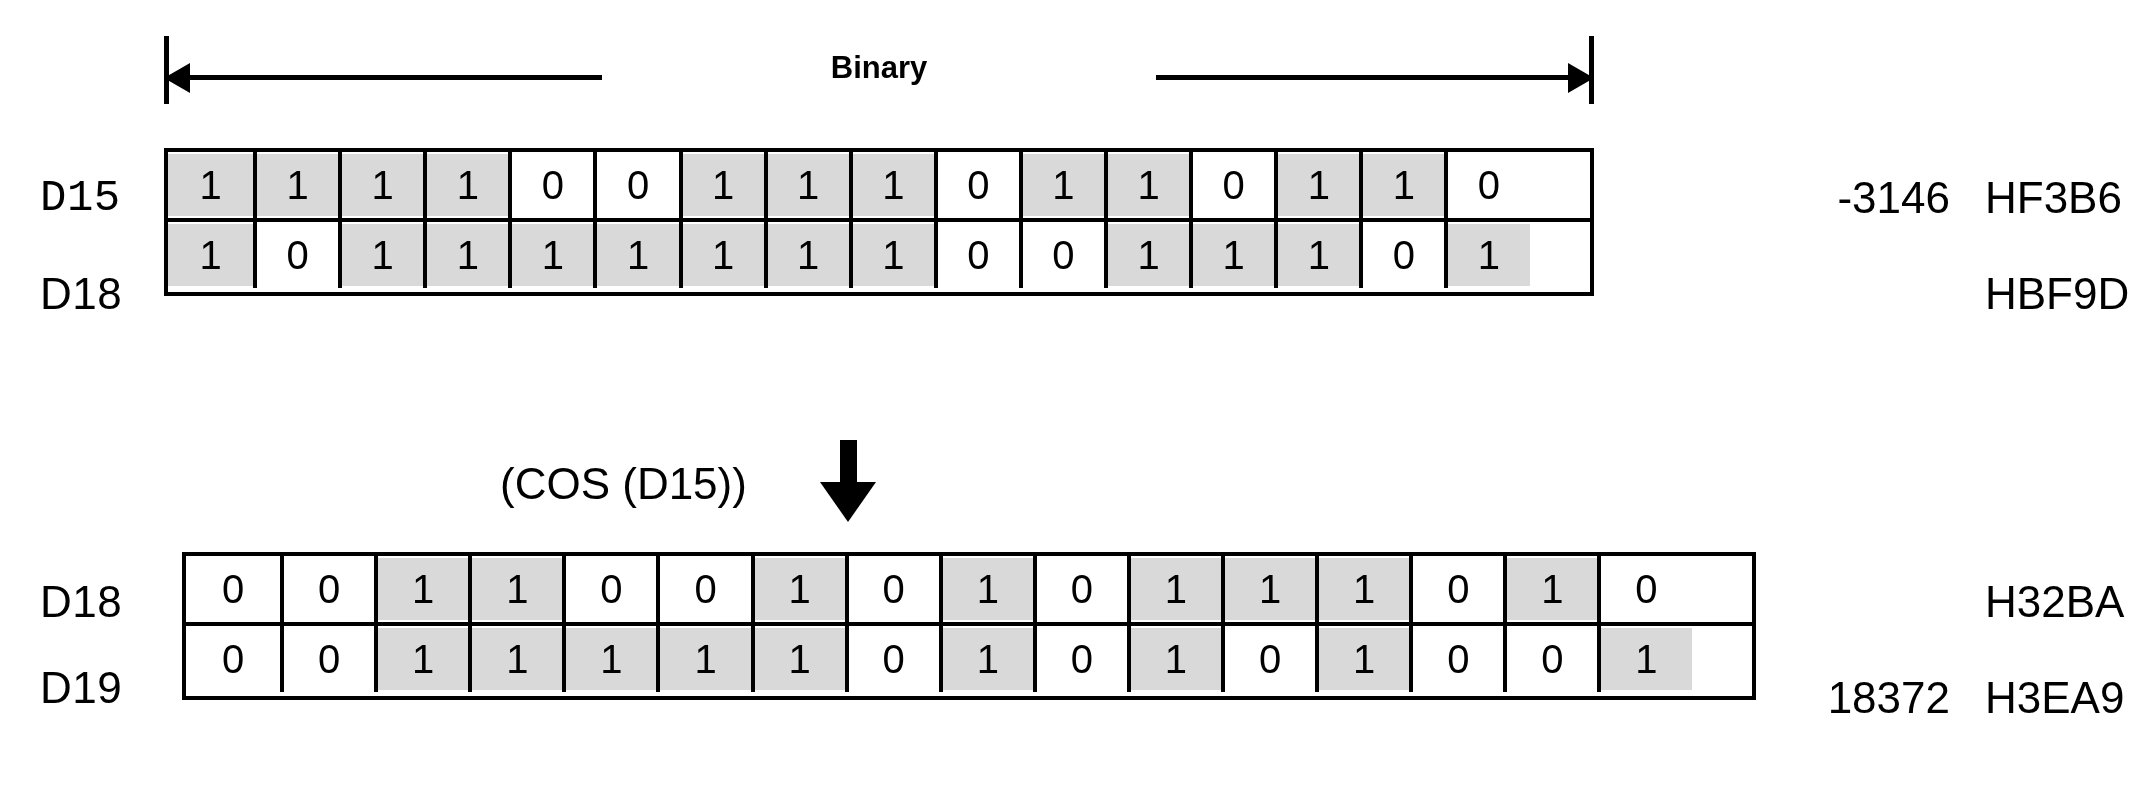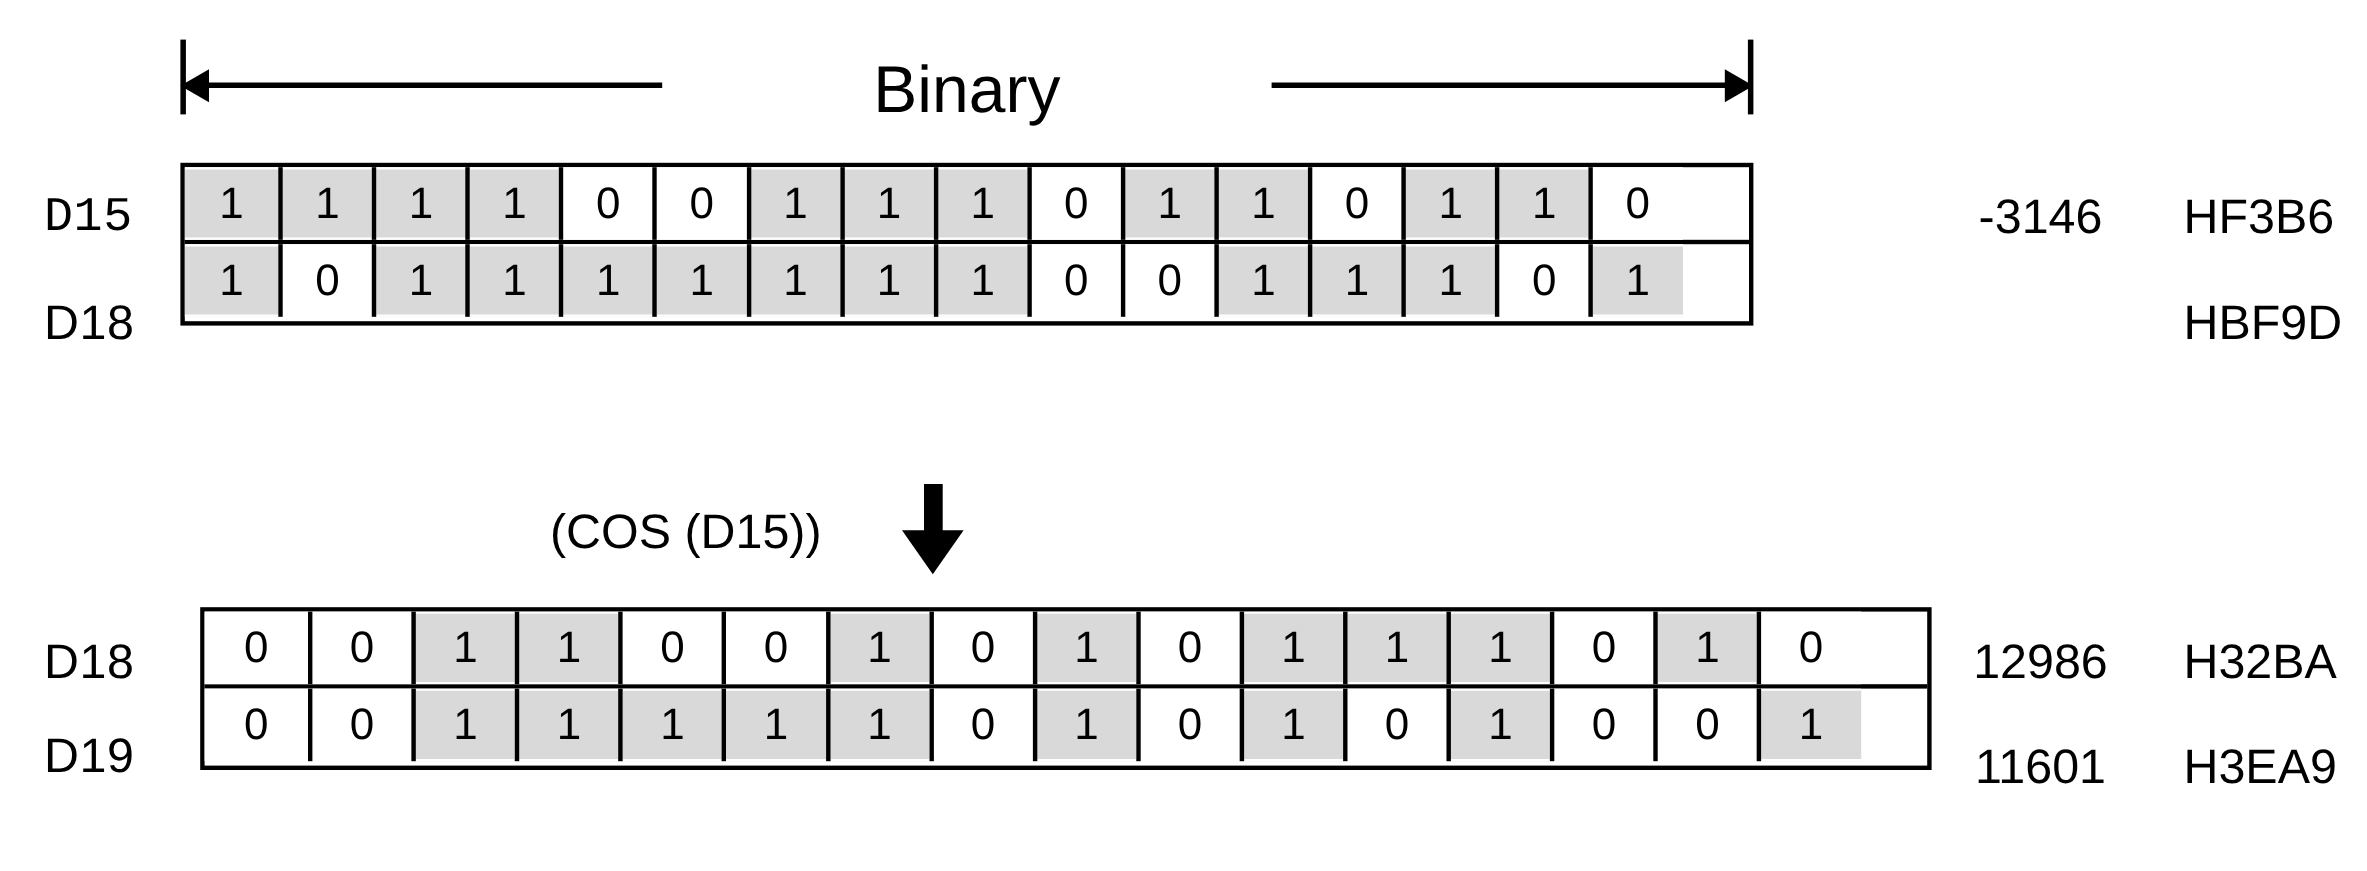--- a/index.html
+++ b/index.html
@@ -77,21 +77,21 @@
   }
 
   
   .readout {
     position: absolute;
     font-size: 44px;
     line-height: 1;
     white-space: nowrap;
   }
   .readout.dec {
-    text-align: center;
+    text-align: right;
     width: 190px;
   }
   .readout.hex {
     text-align: left;
     width: 220px;
   }
 
   
   .binary-header {
     position: absolute;
@@ -135,27 +135,28 @@
     right: 0px;
     border-left: 26px solid #000000;
   }
 
   .binary-header .caption {
     position: absolute;
     left: 0;
     right: 0;
     top: 14px;
     text-align: center;
-    font-size: 60px;
+    font-size: 31px;
     line-height: 1;
     background: #ffffff;
     padding: 2px 14px;
     box-sizing: border-box;
     width: 210px;
     margin: 0 auto;
+    font-weight: bold;
   }
 
   
   .annot {
     position: absolute;
     font-size: 44px;
     line-height: 1;
     white-space: nowrap;
   }
   .annot-fn  { left: 500px; top: 462px; }
@@ -419,18 +420,17 @@
         </div>
         <div class="bitcell" style="width: 94.1px;">
           <span>0</span>
         </div>
         <div class="bitcell on" style="width: 94.1px;">
           <span>1</span>
         </div>
       </div>
     </div>
 
-  <div class="readout dec" style="left:1760px; top:580px;">12986</div>
   <div class="readout hex" style="left:1985px; top:580px;">H32BA</div>
-  <div class="readout dec" style="left:1760px; top:676px;">11601</div>
+  <div class="readout dec" style="left:1760px; top:676px;">18372</div>
   <div class="readout hex" style="left:1985px; top:676px;">H3EA9</div>
 
 </div>
 
 </body></html>

